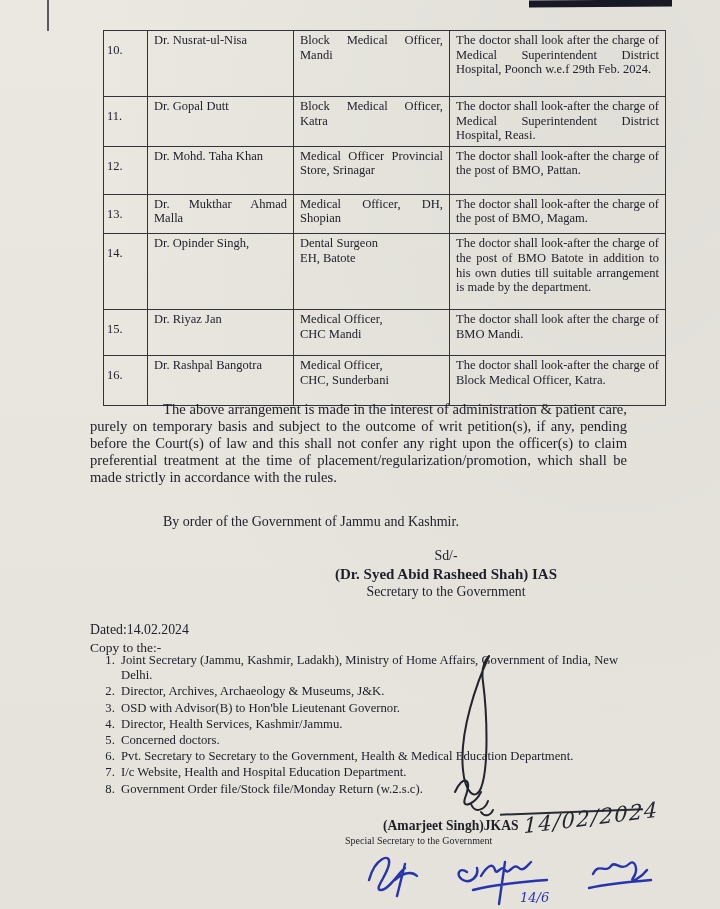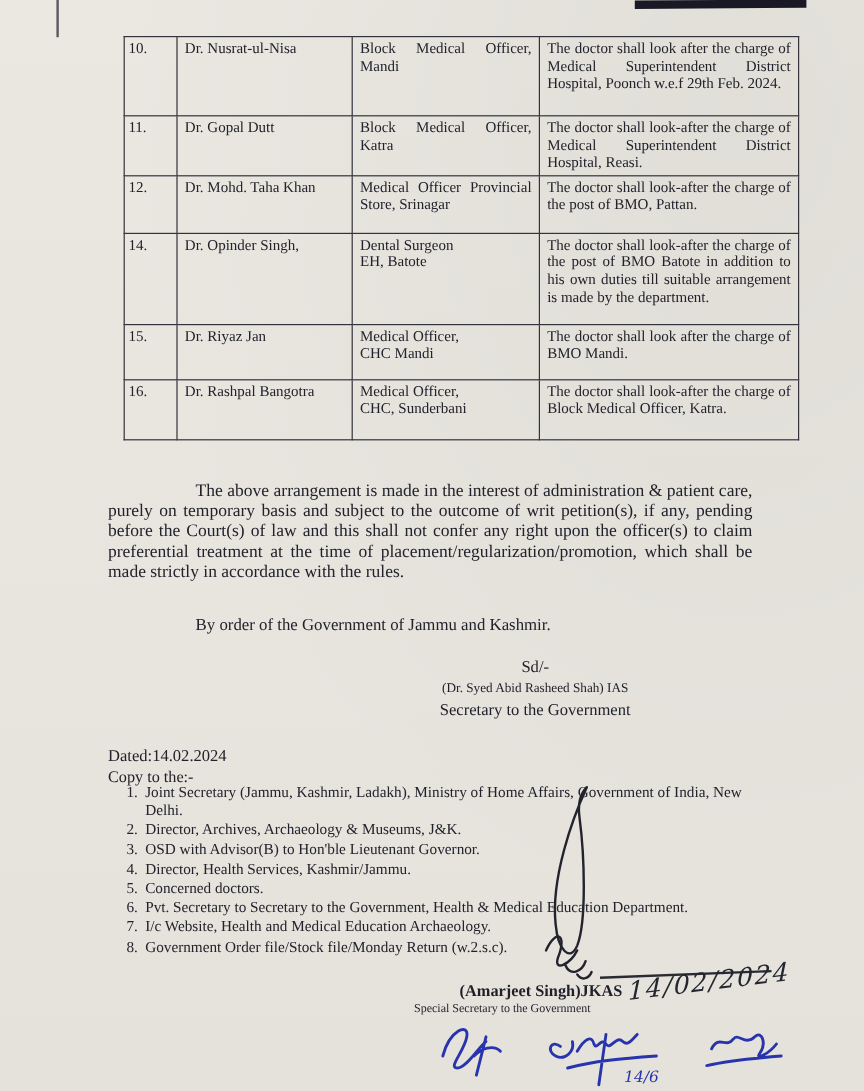--- a/index.html
+++ b/index.html
@@ -17,37 +17,37 @@
   
   table.doc{
     position:absolute;left:103px;top:30px;width:516px;
     border-collapse:collapse;table-layout:fixed;
     font-size:12.5px;line-height:14.6px;color:#22222c;
   }
   table.doc td{
     border:1.4px solid #33333c;
     vertical-align:top;padding:2px 6px 3px 6px;
   }
-  table.doc td.sl{width:37px;padding:2px 3px;}
+  table.doc td.sl{width:37px;padding:12px 3px;}
   table.doc td.name{width:133px;text-align:justify;}
   table.doc td.desg{width:143px;text-align:justify;}
   table.doc td.duty{width:203px;text-align:justify;}
   table.doc td.pre{white-space:pre-line;text-align:left;font-family:Liberation Serif, serif;}
 
   
   .main-para{
     left:90px;top:401px;width:537px;
     font-size:14.6px;line-height:16.9px;
     text-align:justify;text-indent:73px;color:#22222c;
   }
   .by-order{left:163px;top:514px;font-size:14px;color:#22222c;}
 
   .sd-block{left:308px;top:547px;width:276px;text-align:center;
     font-size:13.8px;line-height:18px;color:#1f1f2a;}
-  .sd-block .nm{font-weight:normal;font-size:11px;}
+  .sd-block .nm{font-weight:bold;font-size:15px;}
 
   .ref-row{left:90px;top:622px;width:502px;display:flex;
     justify-content:space-between;font-size:13.8px;color:#22222c;}
   .copy-head{left:90px;top:640px;font-size:13.5px;color:#22222c;}
 
   ol.copy{
     left:96px;top:653px;width:528px;margin:0;padding:0 0 0 22px;
     font-size:12.7px;line-height:15.2px;color:#22222c;
   }
   ol.copy li{margin:0 0 1px 0;padding-left:3px;}
@@ -90,20 +90,26 @@
     <td class="name">Dr. Gopal Dutt</td>
     <td class="desg">Block Medical Officer, Katra</td>
     <td class="duty">The doctor shall look-after the charge of Medical Superintendent District Hospital, Reasi.</td>
   </tr>
   <tr style="height:48px;">
     <td class="sl">12.</td>
     <td class="name">Dr. Mohd. Taha Khan</td>
     <td class="desg">Medical Officer Provincial Store, Srinagar</td>
     <td class="duty">The doctor shall look-after the charge of the post of BMO, Pattan.</td>
   </tr>
+  <tr style="height:29px;">
+    <td class="sl">13.</td>
+    <td class="name">Dr. Mukthar Ahmad Malla</td>
+    <td class="desg">Medical Officer, DH, Shopian</td>
+    <td class="duty">The doctor shall look-after the charge of the post of BMO, Magam.</td>
+  </tr>
   <tr style="height:76px;">
     <td class="sl">14.</td>
     <td class="name">Dr. Opinder Singh,</td>
     <td class="desg pre">Dental Surgeon
 EH, Batote</td>
     <td class="duty">The doctor shall look-after the charge of the post of BMO Batote in addition to his own duties till suitable arrangement is made by the department.</td>
   </tr>
   <tr style="height:46px;">
     <td class="sl">15.</td>
     <td class="name">Dr. Riyaz Jan</td>
@@ -135,21 +141,21 @@
 </div>
 
 <div class="abs copy-head">Copy to the:-</div>
 <ol class="abs copy">
   <li>Joint Secretary (Jammu, Kashmir, Ladakh), Ministry of Home Affairs, Government of India, New Delhi.</li>
   <li>Director, Archives, Archaeology &amp; Museums, J&amp;K.</li>
   <li>OSD with Advisor(B) to Hon'ble Lieutenant Governor.</li>
   <li>Director, Health Services, Kashmir/Jammu.</li>
   <li>Concerned doctors.</li>
   <li>Pvt. Secretary to Secretary to the Government, Health &amp; Medical Education Department.</li>
-  <li>I/c Website, Health and Medical Education Archaeology.</li>
+  <li>I/c Website, Health and Hospital Education Department.</li>
   <li>Government Order file/Stock file/Monday Return (w.2.s.c).</li>
 </ol>
 
 <svg class="abs" style="left:425px;top:652px;" width="135" height="175" viewBox="0 0 135 175">
   <path d="M64,4 C52,30 34,80 38,118 C40,140 50,150 56,136 C64,116 62,60 58,30 C56,16 60,8 64,4" fill="none" stroke="#23232e" stroke-width="2" stroke-linecap="round"></path>
   <path d="M30,140 C38,122 48,126 40,146 C36,158 50,152 56,140 M46,152 C50,162 60,158 63,149 M56,160 C60,166 66,163 68,158" fill="none" stroke="#23232e" stroke-width="2" stroke-linecap="round"></path>
 </svg>
 
 <div class="abs underline-mark"></div>
 <div class="abs foot-name">(Amarjeet Singh)JKAS</div>

